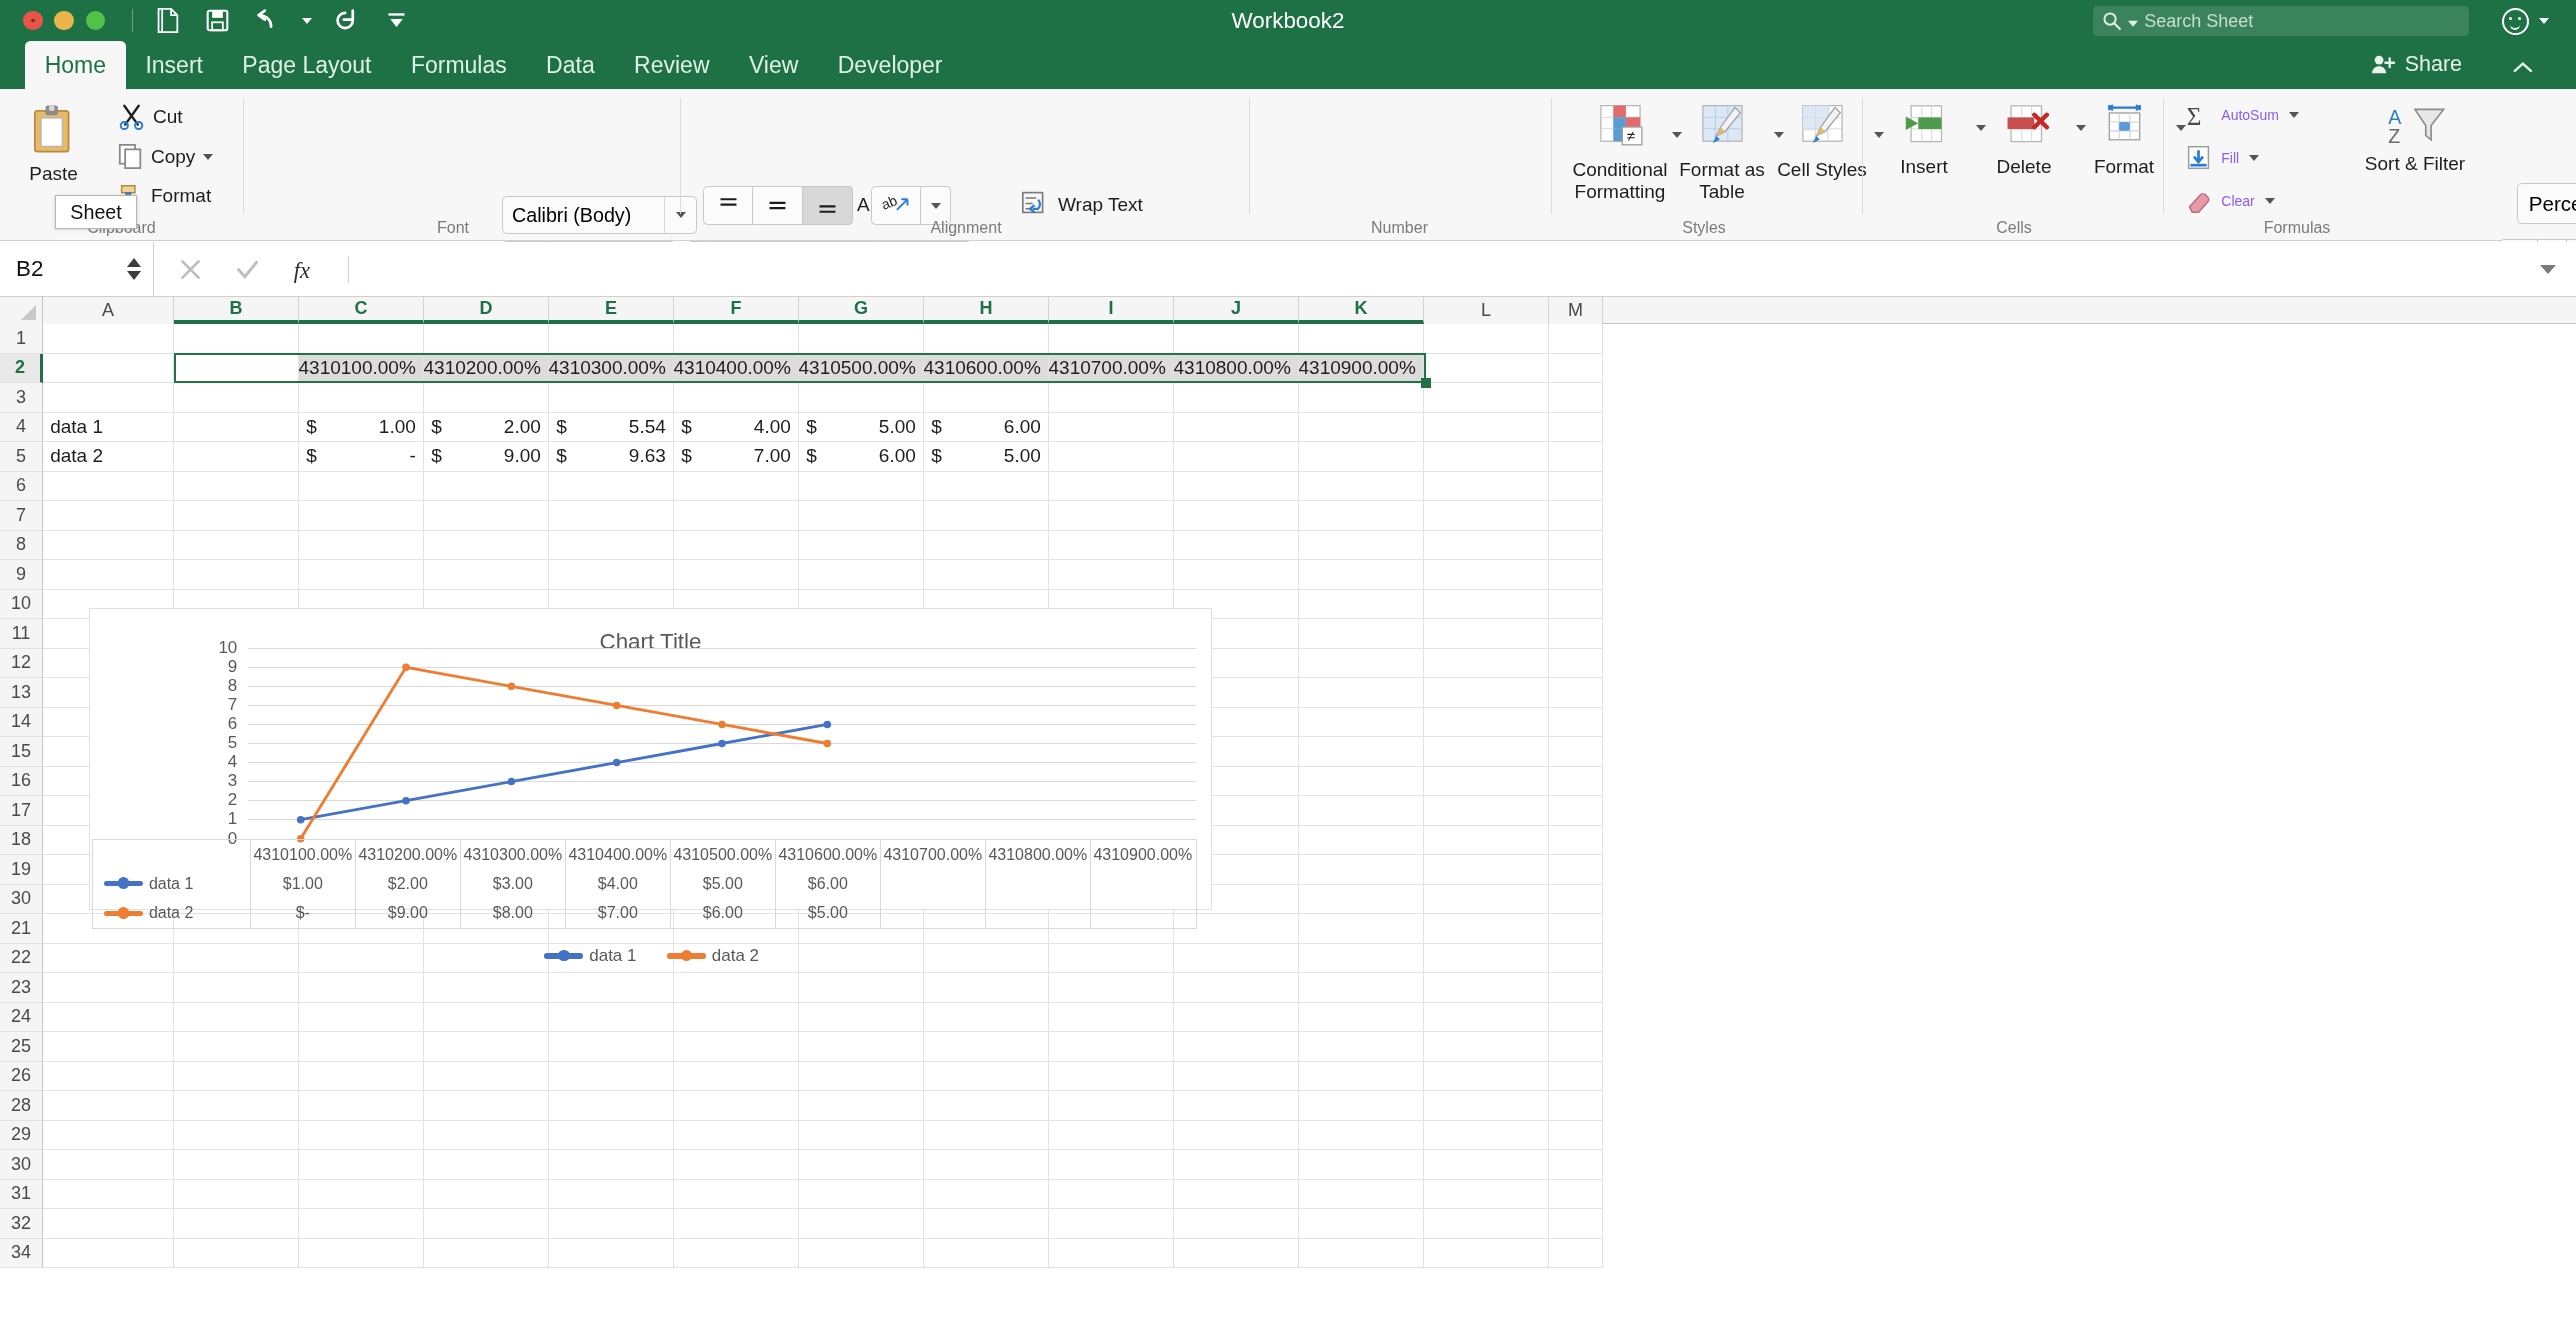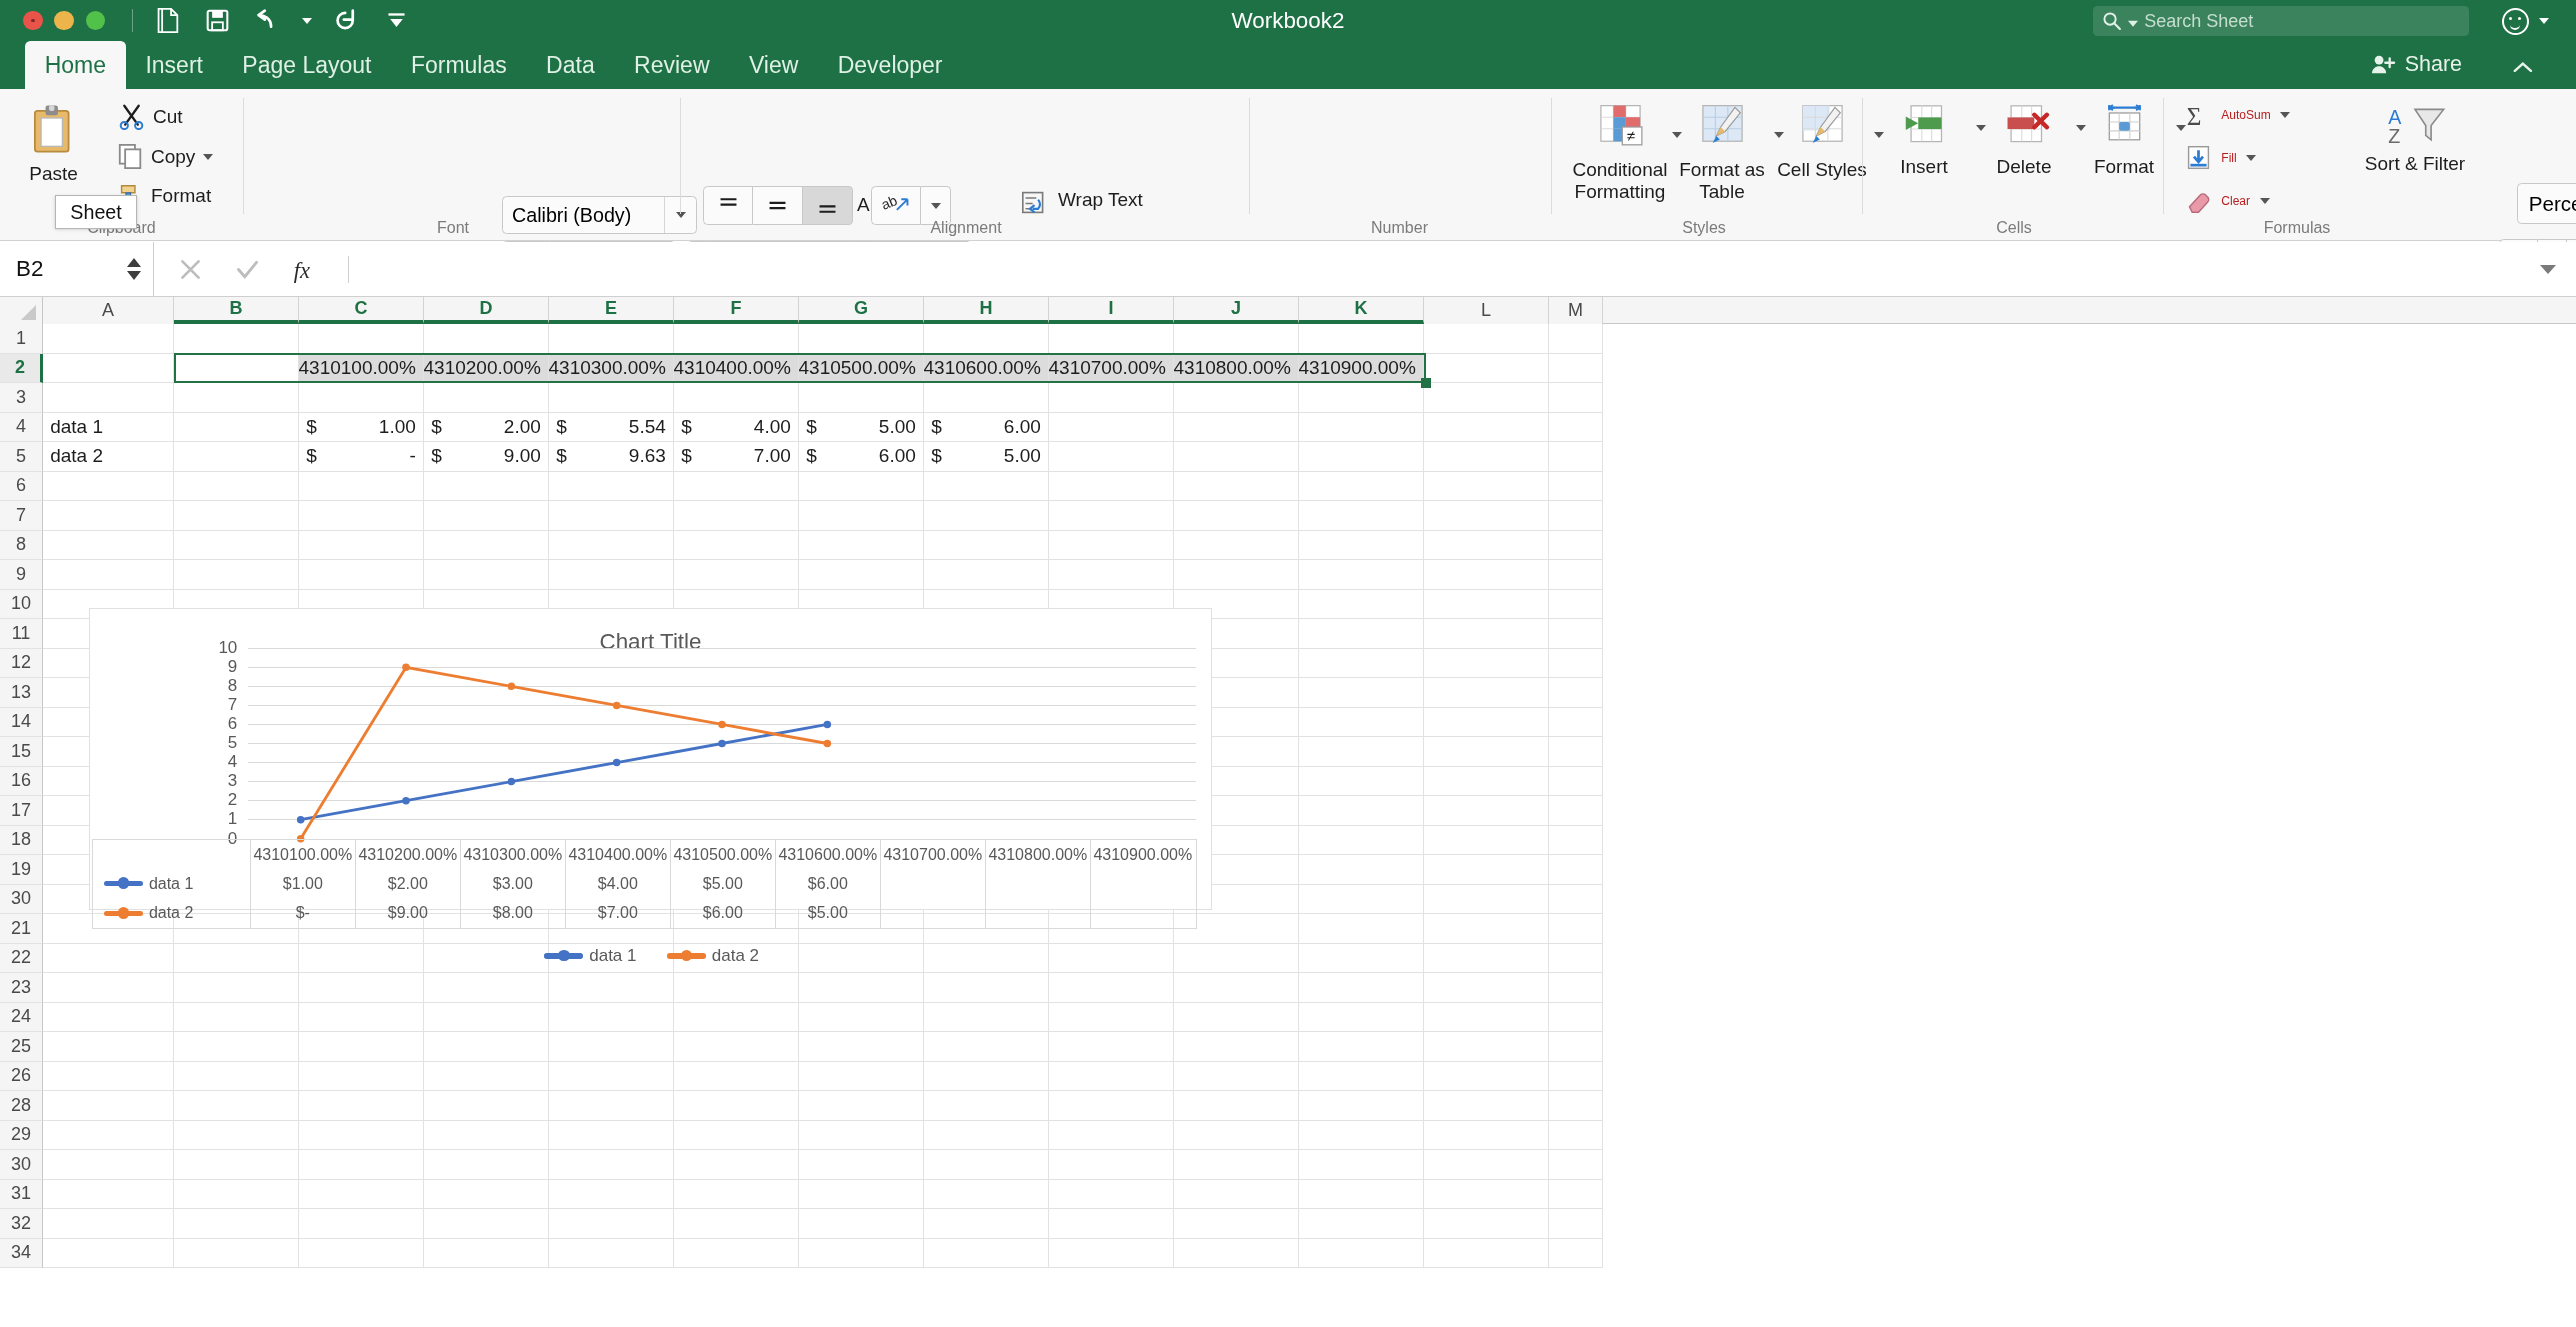--- a/index.html
+++ b/index.html
@@ -89,21 +89,21 @@
   }
   .grp { position: absolute; top: 0; height: 152px; }
   .grp-label {
     position: absolute; bottom: 3.6px; width: 100%; text-align: center;
     font-size: 16px; color: #7b7b7b;
   }
   .vsep { position: absolute; top: 9px; width: 0.9px; height: 116px; background: #dcdcdc; }
 
   .btn { background: #fbfbfb; border: 0.9px solid #c8c8c8; border-radius: 4.5px; }
   .lbl { font-size: 19px; color: #1d1d1d; }
-  .small-lbl { font-size: 12px; color: #b91c1c; }
+  .small-lbl { font-size: 14px; color: #8b5cf6; }
   .caret-sm {
     width: 0; height: 0; border-left: 5.4px solid transparent;
     border-right: 5.4px solid transparent; border-top: 6.3px solid #555;
   }
 
   
   .clip-paste {
     position: absolute; left: 16px; top: 12.5px; width: 75px; text-align:center;
   }
   .paste-lbl { font-size: 19px; color:#1d1d1d; margin-top: 3.6px; }
@@ -147,21 +147,21 @@
 
   
   .aligngrp { position: absolute; }
   .align-b {
     width: 50px; height: 39px; background: #fbfbfb; border: 0.9px solid #c8c8c8;
     border-left-width: 0; display:flex; align-items:center; justify-content:center;
   }
   .align-b:first-child { border-left-width:0.9px; border-radius:4.5px 0 0 4.5px; }
   .align-b:last-child { border-radius: 0 4.5px 4.5px 0; }
   .align-b.on { background: #d8d8d8; }
-  .wraptext { position: absolute; display:flex; align-items:flex-start; gap:9px; }
+  .wraptext { position: absolute; display:flex; align-items:flex-end; gap:9px; }
 
   
   .numfmt {
     position: absolute; left: 1268px; top: 94px; width: 268px; height: 41px;
     display: flex; align-items: center;
   }
   .numfmt .txt { flex: 1; padding-left: 10.7px; font-size: 20.6px; }
   .numrow { position: absolute; left: 1250px; top: 150px; display: flex; gap: 16px; }
   .numgrp1 { display: flex; }
   .num-b {

